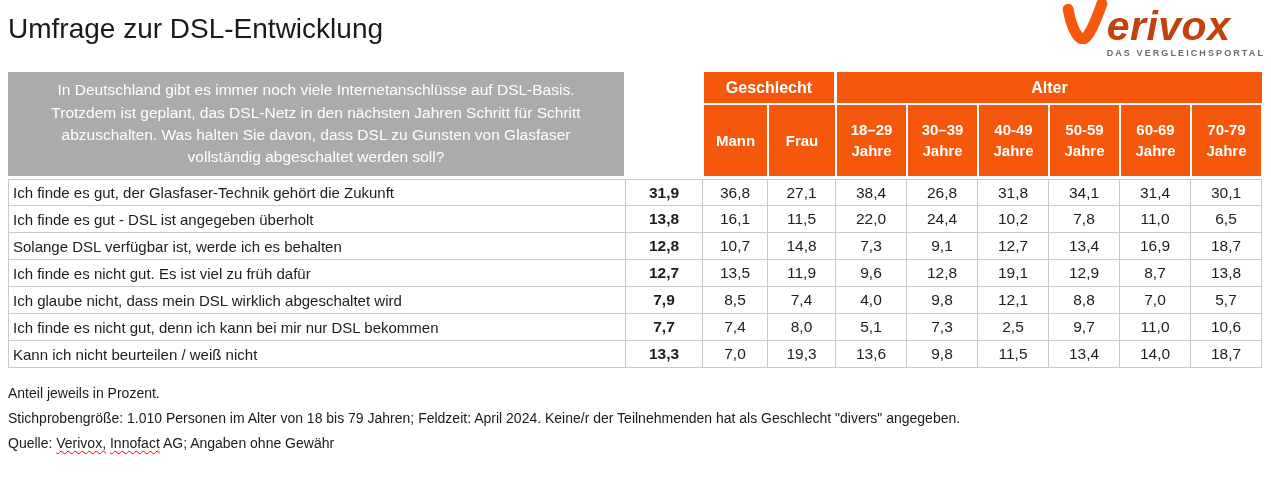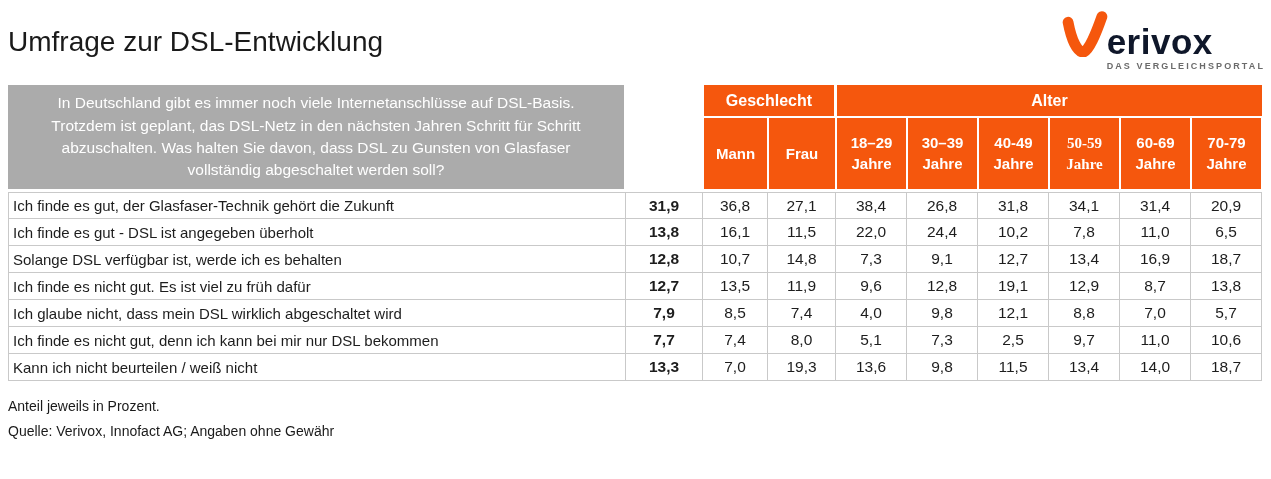--- a/index.html
+++ b/index.html
@@ -7,46 +7,47 @@
     padding: 0;
     background: #ffffff;
     font-family: "Liberation Sans", sans-serif;
     color: #1a1a1a;
   }
   body {
     width: 1271px;
     height: 479px;
     overflow: hidden;
   }
-  .page { padding: 24px 4px 0 8px; }
+  .page { padding: 11px 4px 0 8px; }
 
   
   .top {
     display: flex;
     justify-content: space-between;
     align-items: flex-start;
     height: 61px;
   }
   h1.title {
     margin: 0;
     margin-top: 2px;
     font-size: 28px;
     font-weight: 400;
     color: #1a1a1a;
   }
   .logo { margin-top: -14px; margin-right: 2px; }
   .logo-row { display: flex; align-items: flex-end; }
   .logo-vmark { width: 50px; height: 47px; display: block; }
   .logo-text {
-    font-size: 35px;
+    font-size: 41px;
     font-weight: bold;
-    color: #0f172a;
+    color: #c2410c;
     line-height: 0.82;
     letter-spacing: 0.5px;
     margin-left: -3px;
+    font-style: italic;
   }
   .logo-tagline {
     font-size: 9px;
     font-weight: bold;
     letter-spacing: 2.1px;
     color: #6b6b6b;
     margin-top: 4px;
     margin-left: 47px;
     white-space: nowrap;
   }
@@ -104,20 +105,21 @@
     padding-left: 4px;
     border-left: 1px solid var(--grid, #C9C9C9);
     font-size: 15px;
   }
   .bcell.total { font-weight: bold; }
 
   
   .footer { margin-top: 17px; font-size: 14px; color: #1a1a1a; }
   .footer p { margin: 0 0 9px 0; }
   .squiggle {
+    text-decoration: underline;
     text-decoration-style: wavy;
     text-decoration-color: #e00000;
     text-decoration-thickness: 1px;
     text-underline-offset: 2px;
     text-align: center;
   }
 </style>
 </head>
 <body>
 
@@ -142,36 +144,36 @@
     <div class="hcell gage">Alter</div>
 
   <div class="hcell sub" style="grid-area: 2 / 3;">Mann</div>
       <div class="hcell sub" style="grid-area: 2 / 4;">Frau</div>
       <div class="hcell sub age" style="grid-area: 2 / 5;">18–29
 Jahre</div>
       <div class="hcell sub age" style="grid-area: 2 / 6;">30–39
 Jahre</div>
       <div class="hcell sub age" style="grid-area: 2 / 7;">40-49
 Jahre</div>
-      <div class="hcell sub age" style="grid-area: 2 / 8; font-family: Liberation Serif, serif;">50-59
+      <div class="hcell sub age" style="grid-area: 2 / 8;">50-59
 Jahre</div>
       <div class="hcell sub age" style="grid-area: 2 / 9;">60-69
 Jahre</div>
       <div class="hcell sub age" style="grid-area: 2 / 10;">70-79
 Jahre</div>
       <div class="bcell label first-row" style="grid-area: 3 / 1;">Ich finde es gut, der Glasfaser-Technik gehört die Zukunft</div>
       <div class="bcell total first-row" style="grid-area: 3 / 2;">31,9</div>
       <div class="bcell first-row" style="grid-area: 3 / 3;">36,8</div>
       <div class="bcell first-row" style="grid-area: 3 / 4;">27,1</div>
       <div class="bcell first-row" style="grid-area: 3 / 5;">38,4</div>
       <div class="bcell first-row" style="grid-area: 3 / 6;">26,8</div>
       <div class="bcell first-row" style="grid-area: 3 / 7;">31,8</div>
       <div class="bcell first-row" style="grid-area: 3 / 8;">34,1</div>
       <div class="bcell first-row" style="grid-area: 3 / 9;">31,4</div>
-      <div class="bcell first-row" style="grid-area: 3 / 10;">20,9</div>
+      <div class="bcell first-row" style="grid-area: 3 / 10;">30,1</div>
       <div class="bcell label" style="grid-area: 4 / 1;">Ich finde es gut - DSL ist angegeben überholt</div>
       <div class="bcell total" style="grid-area: 4 / 2;">13,8</div>
       <div class="bcell" style="grid-area: 4 / 3;">16,1</div>
       <div class="bcell" style="grid-area: 4 / 4;">11,5</div>
       <div class="bcell" style="grid-area: 4 / 5;">22,0</div>
       <div class="bcell" style="grid-area: 4 / 6;">24,4</div>
       <div class="bcell" style="grid-area: 4 / 7;">10,2</div>
       <div class="bcell" style="grid-area: 4 / 8;">7,8</div>
       <div class="bcell" style="grid-area: 4 / 9;">11,0</div>
       <div class="bcell" style="grid-area: 4 / 10;">6,5</div>
@@ -222,16 +224,17 @@
       <div class="bcell" style="grid-area: 9 / 5;">13,6</div>
       <div class="bcell" style="grid-area: 9 / 6;">9,8</div>
       <div class="bcell" style="grid-area: 9 / 7;">11,5</div>
       <div class="bcell" style="grid-area: 9 / 8;">13,4</div>
       <div class="bcell" style="grid-area: 9 / 9;">14,0</div>
       <div class="bcell" style="grid-area: 9 / 10;">18,7</div>
     </div>
 
   <div class="footer">
     <p>Anteil jeweils in Prozent.</p>
+    <p>Stichprobengröße: 1.010 Personen im Alter von 18 bis 79 Jahren; Feldzeit: April 2024. Keine/r der Teilnehmenden hat als Geschlecht "divers" angegeben.</p>
     <p><span>Quelle: </span><span class="squiggle">Verivox,</span> <span class="squiggle">Innofact</span><span> AG; Angaben ohne Gewähr</span></p>
   </div>
 
 </div>
 
 </body></html>

